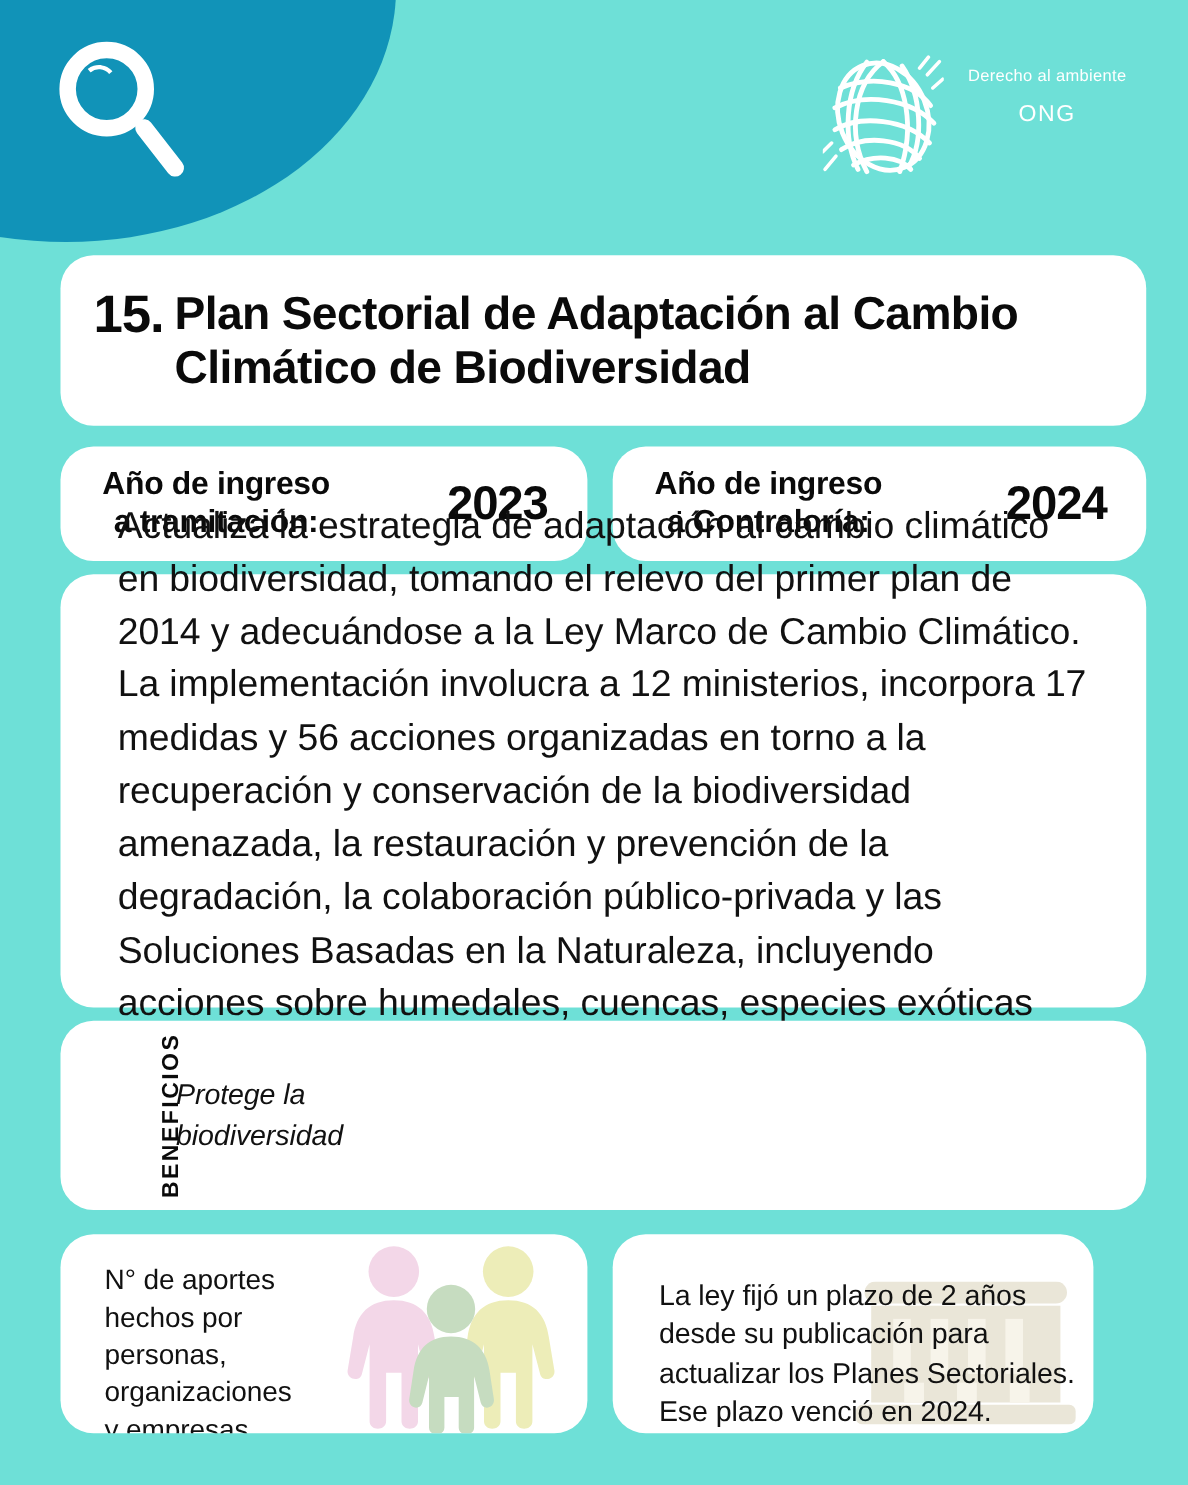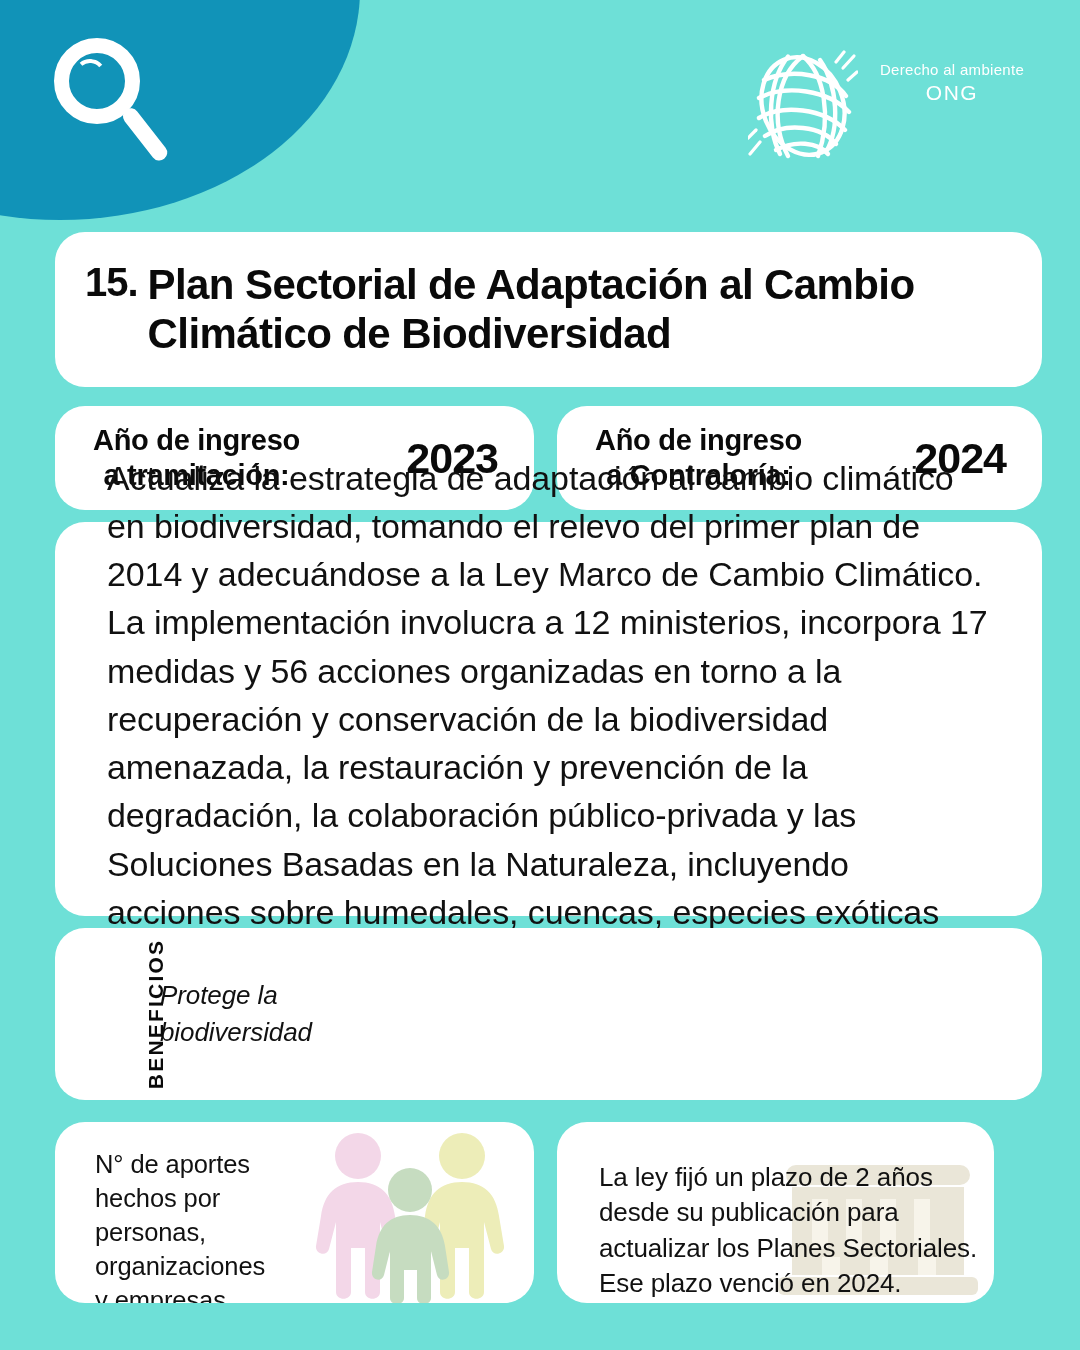--- a/index.html
+++ b/index.html
@@ -125,21 +125,21 @@
     font-weight: normal;
     line-height: 0.95;
     letter-spacing: 1px;
     margin-top: 4px;
   }
   .logo-ong {
     color: #ffffff;
     font-size: 21px;
     letter-spacing: 1.5px;
     line-height: 1;
-    margin-top: 5px;
+    margin-top: 16px;
   }
 
   
   .card {
     position: absolute;
     background: #ffffff;
     border-radius: 30px;
   }
 
   
@@ -150,21 +150,21 @@
     height: 155px;
     display: flex;
     align-items: center;
   }
   .title-inner {
     display: flex;
     align-items: flex-start;
     padding: 0 30px 0 30px;
   }
   .title-num {
-    font-size: 40px;
+    font-size: 48px;
     font-weight: bold;
     color: #0a0a0a;
     line-height: 1.08;
     letter-spacing: -1px;
     flex: 0 0 auto;
     padding-right: 10px;
   }
   .title-text {
     font-size: 42px;
     font-weight: bold;

